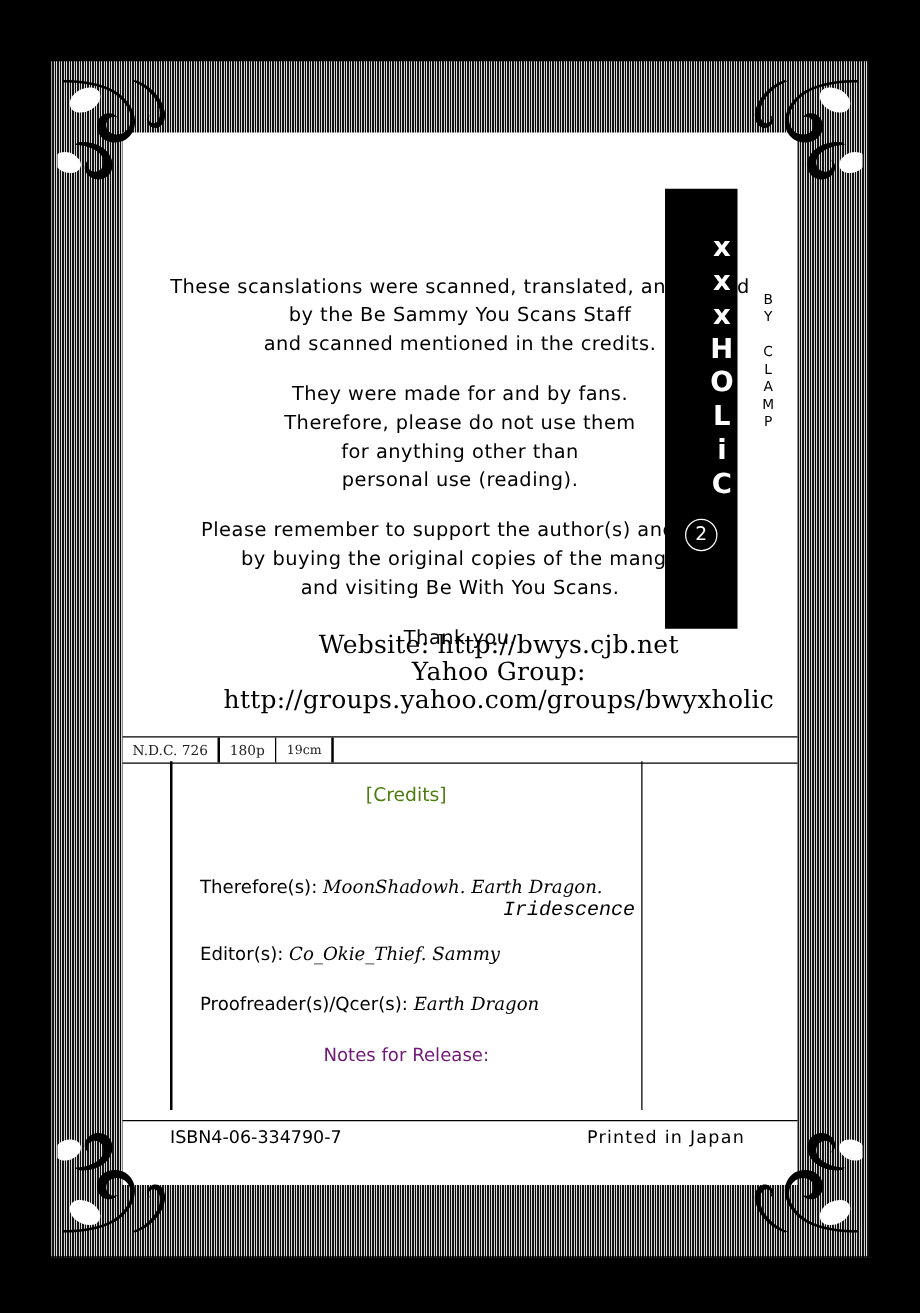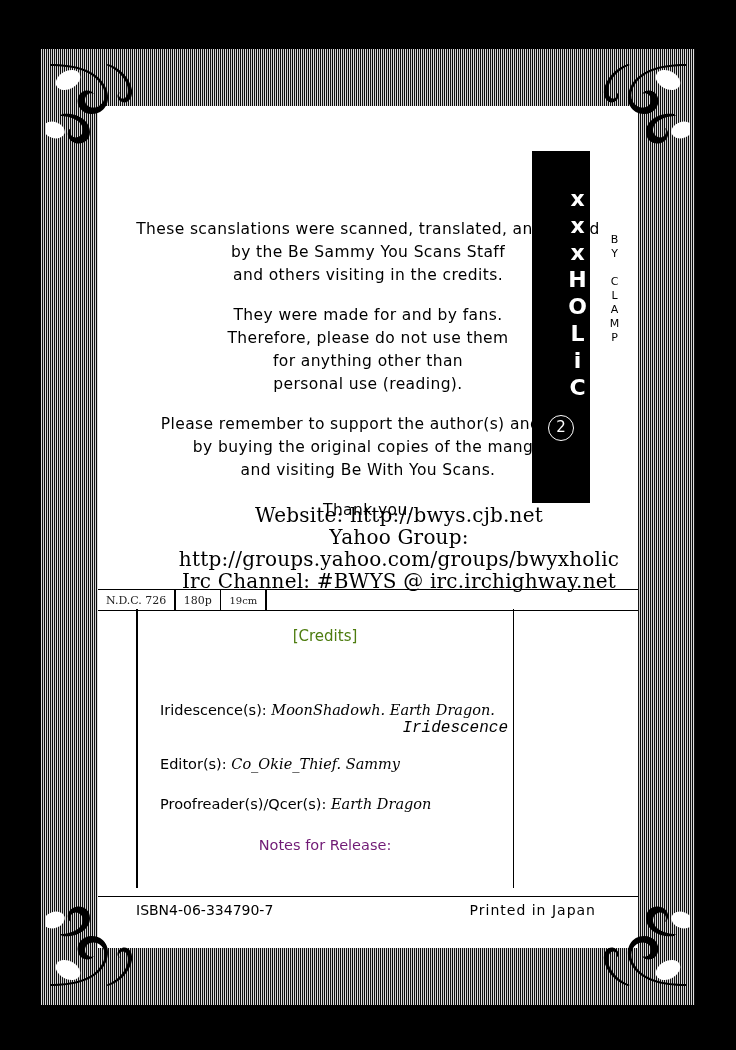--- a/index.html
+++ b/index.html
@@ -281,62 +281,61 @@
 
   <div class="frame">
     <div class="frame-inner">
 
       <div class="content">
 
         <div class="notice">
           <div class="para">
             <div>These scanslations were scanned, translated, and edited</div>
             <div>by the Be Sammy You Scans Staff</div>
-            <div>and others visiting in the credits.</div>
+            <div>and scanned mentioned in the credits.</div>
           </div>
           <div class="para">
             <div>They were made for and by fans.</div>
             <div>Therefore, please do not use them</div>
             <div>for anything other than</div>
             <div>personal use (reading).</div>
           </div>
           <div class="para">
             <div>Please remember to support the author(s) and site</div>
             <div>by buying the original copies of the manga</div>
             <div>and visiting Be With You Scans.</div>
           </div>
           <div class="para">
             <div>Thank you.</div>
           </div>
         </div>
 
         <div class="links">
           <div>Website: http://bwys.cjb.net</div>
           <div>Yahoo Group: http://groups.yahoo.com/groups/bwyxholic</div>
-          <div>Irc Channel: #BWYS @ irc.irchighway.net</div>
         </div>
 
         <div class="specbar">
           <div class="cell">N.D.C. 726</div>
           <div class="sep"></div>
           <div class="cell">180p</div>
           <div class="sep"></div>
           <div class="cell unit">19cm</div>
           <div class="sep"></div>
         </div>
 
         <div class="credits-area">
           <div class="credits-left-rule"></div>
           <div class="credits-right-rule"></div>
 
           <div class="credits-title">[Credits]</div>
 
 
           <div class="credit-row r-translator">
-            <span class="label">Iridescence(s):</span>
+            <span class="label">Therefore(s):</span>
             <span class="value">MoonShadowh. Earth Dragon.</span>
             <span class="value2">Iridescence</span>
           </div>
 
           <div class="credit-row r-editor">
             <span class="label">Editor(s):</span>
             <span class="value">Co_Okie_Thief. Sammy</span>
           </div>
 
           <div class="credit-row r-proofreader">

